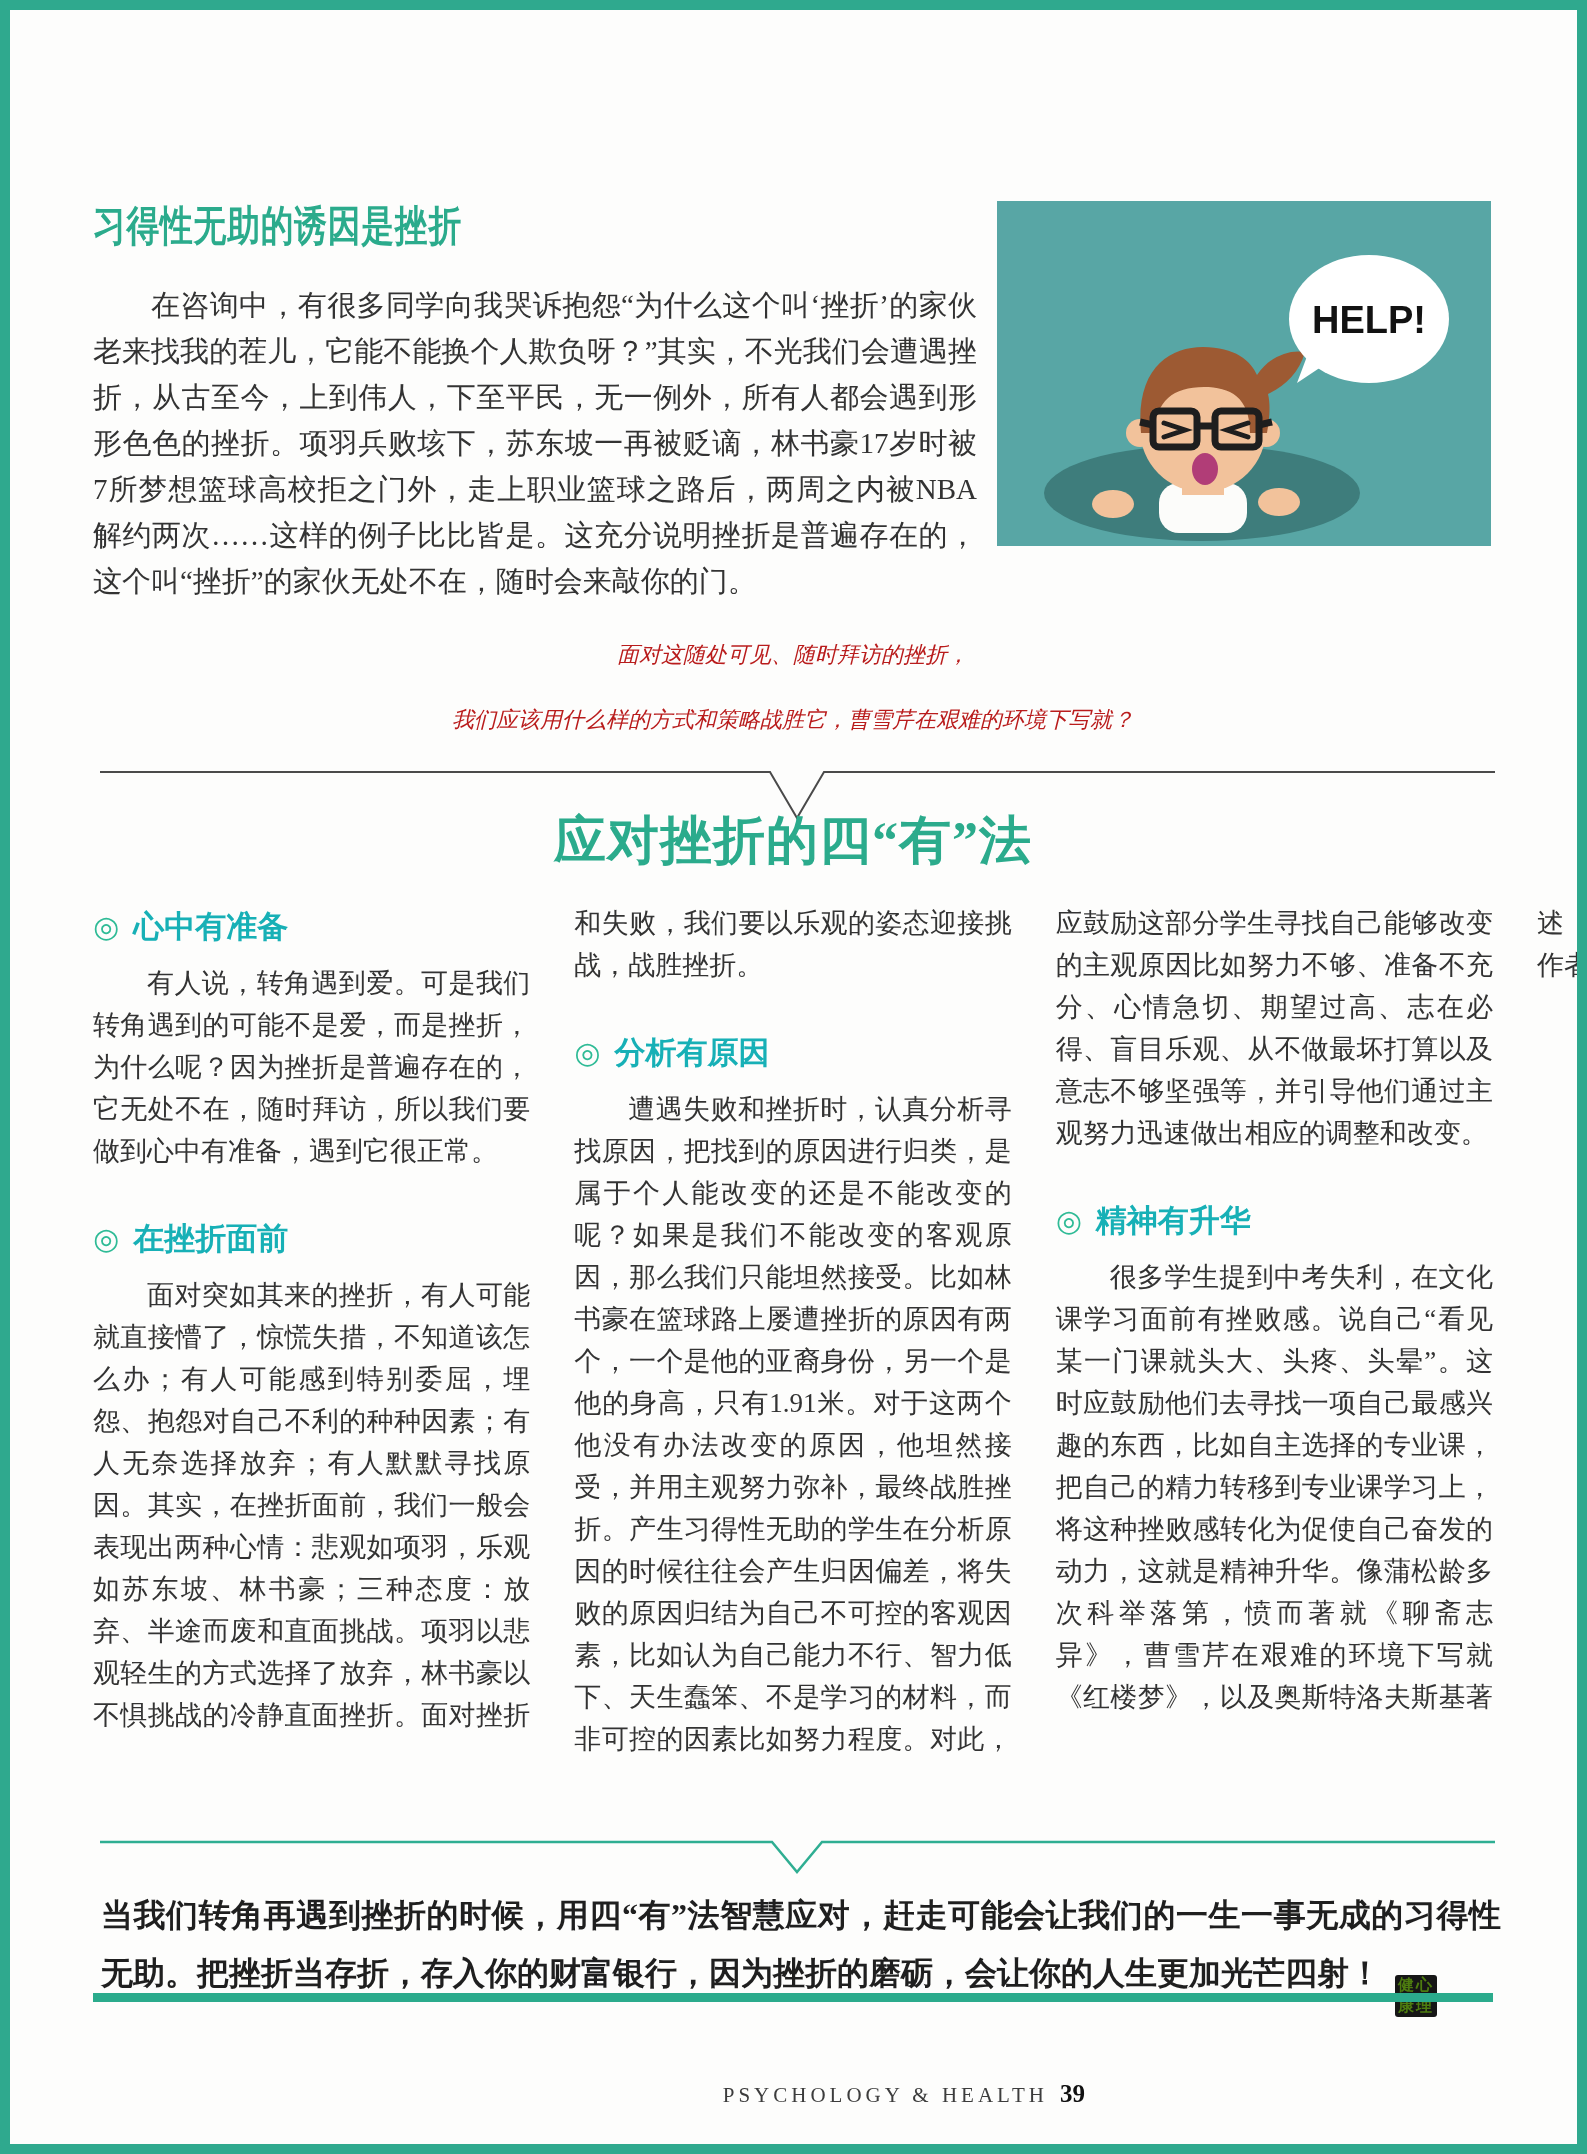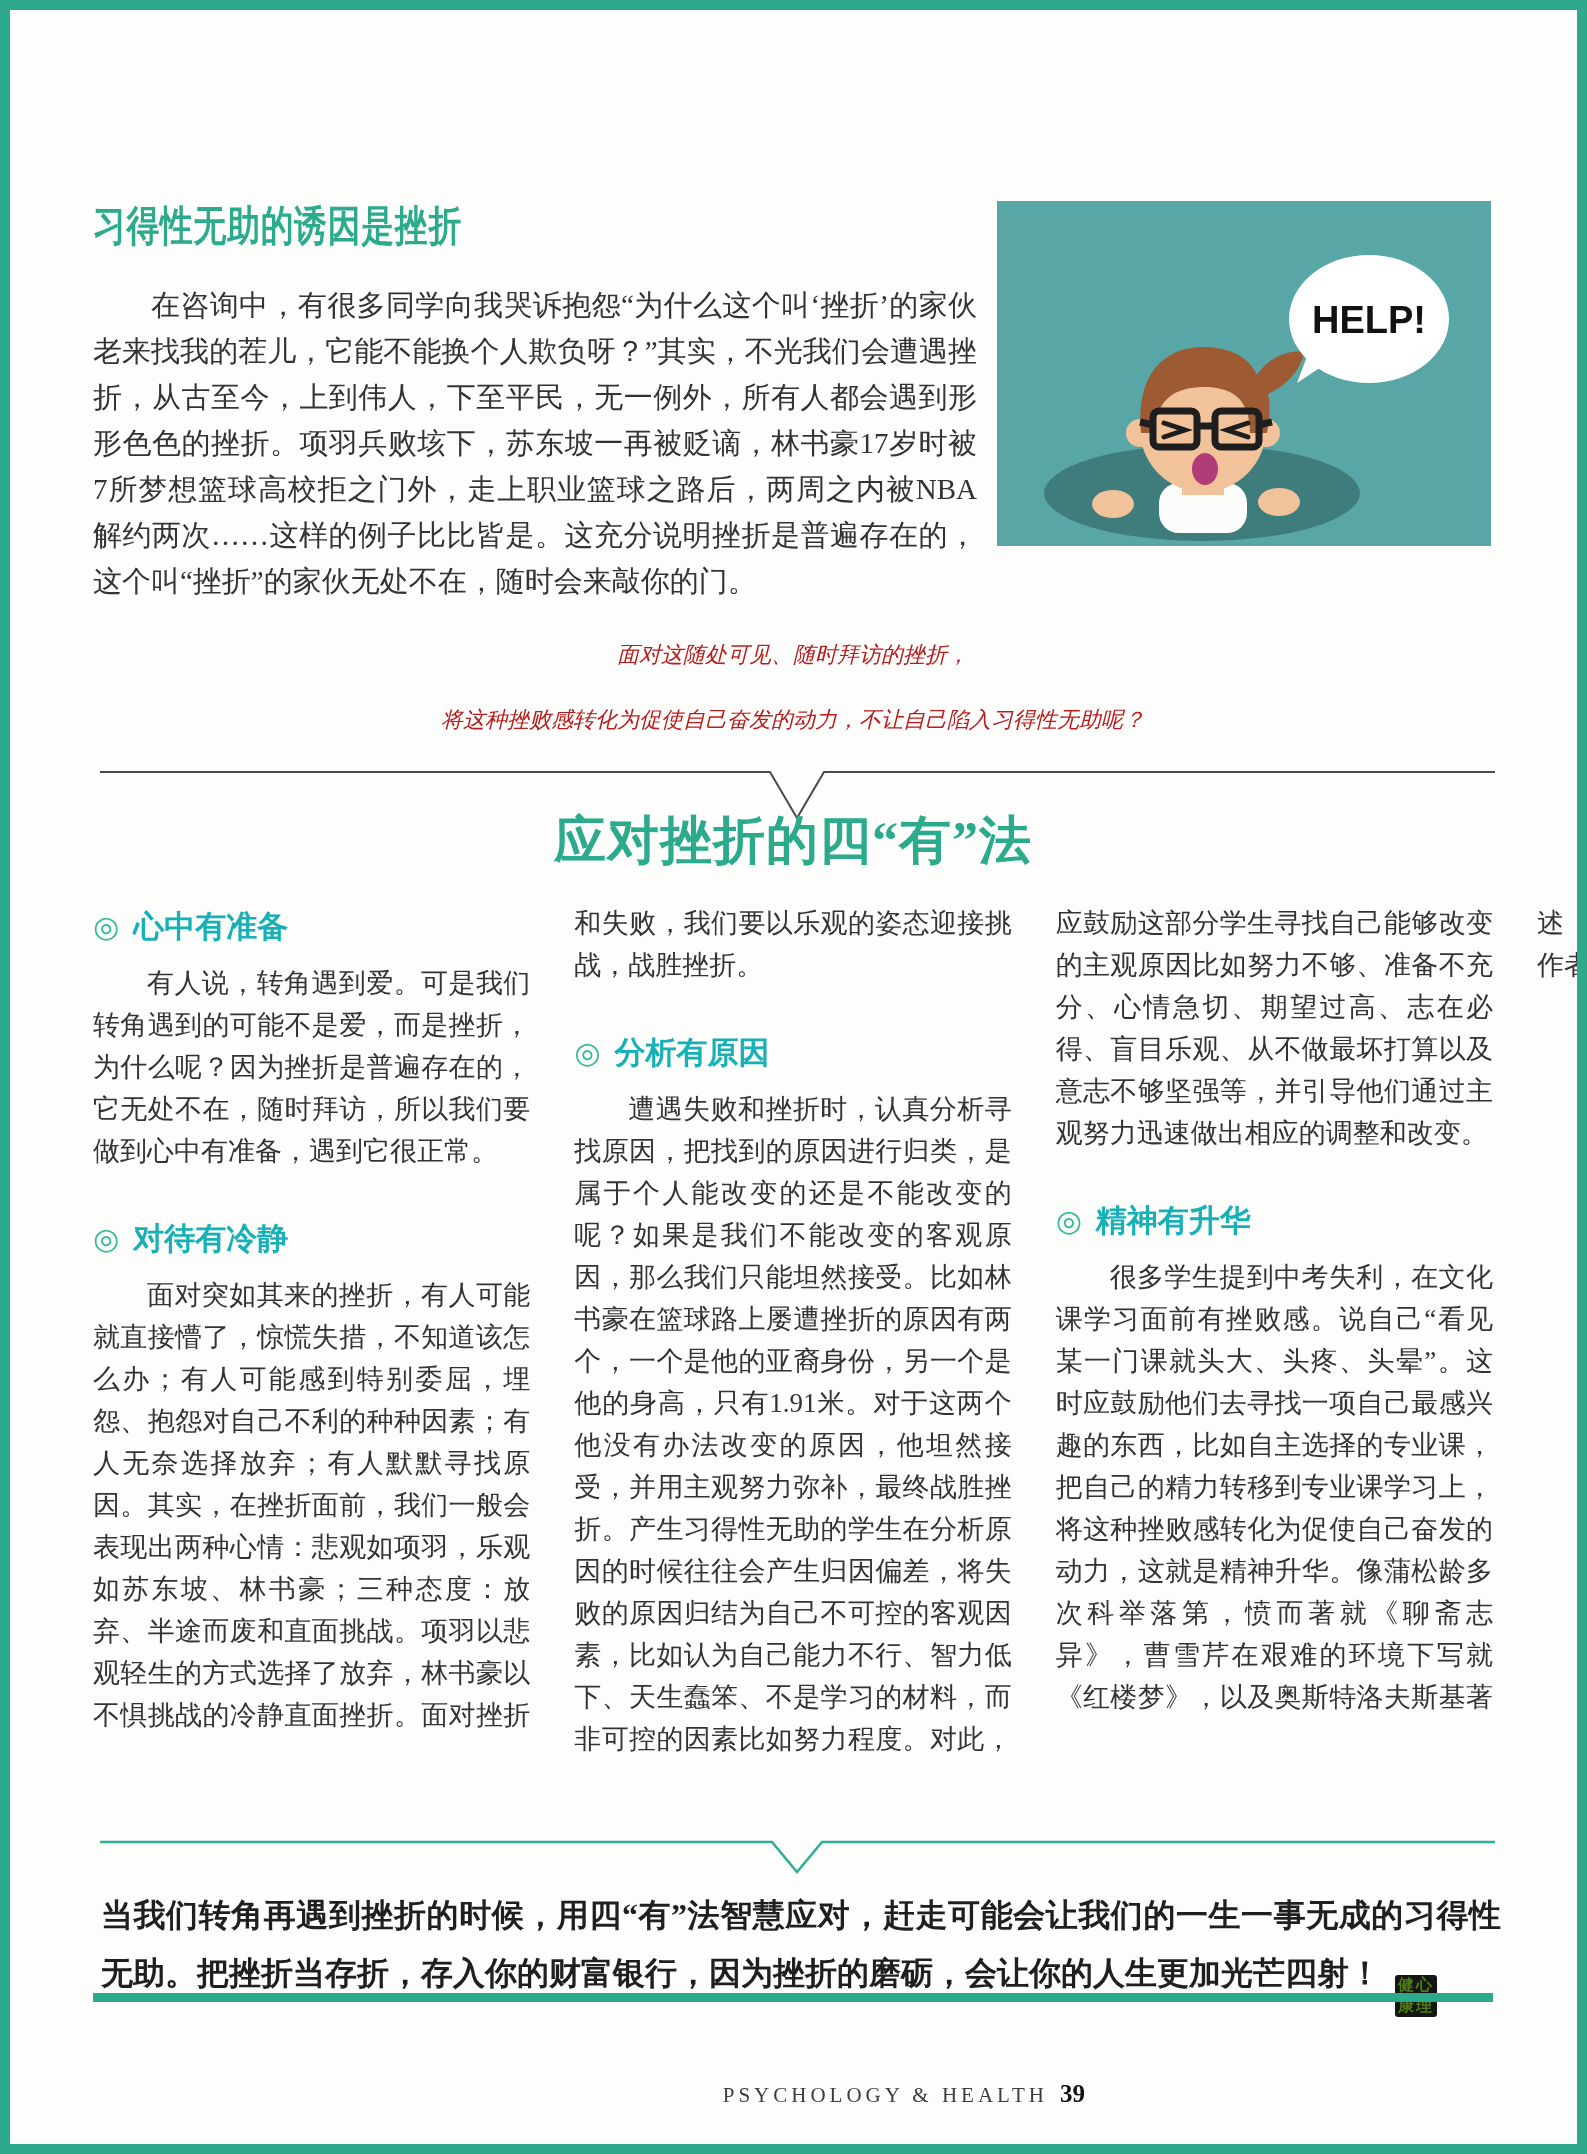--- a/index.html
+++ b/index.html
@@ -101,41 +101,41 @@
       <g>
         <path d="M300 182 L348 150 L324 118 Z" fill="#ffffff"></path>
         <ellipse cx="372" cy="118" rx="80" ry="64" fill="#ffffff"></ellipse>
         <text x="372" y="132" text-anchor="middle" font-family="Liberation Sans, DejaVu Sans, sans-serif" font-size="38" font-weight="bold" fill="#121212">HELP!</text>
       </g>
     </svg>
   </div>
 
   <div class="question">
     <div>面对这随处可见、随时拜访的挫折，</div>
-    <div>将这种挫败感转化为促使自己奋发的动力，不让自己陷入习得性无助呢？</div>
+    <div>我们应该用什么样的方式和策略战胜它，曹雪芹在艰难的环境下写就？</div>
   </div>
 
   <svg class="divider-top" width="1395" height="56" viewBox="0 0 1395 56">
     <path d="M0 2 H670 L697 48 L724 2 H1395" fill="none" stroke="#4a4a4a" stroke-width="2"></path>
   </svg>
 
   <h2 class="section-title">应对挫折的四“有”法</h2>
 
   <div class="columns">
     <section class="method">
       <h3>
         <span class="bullseye">◎</span>
         <span>心中有准备</span>
       </h3>
       <p>有人说，转角遇到爱。可是我们转角遇到的可能不是爱，而是挫折，为什么呢？因为挫折是普遍存在的，它无处不在，随时拜访，所以我们要做到心中有准备，遇到它很正常。</p>
     </section>
     <section class="method">
       <h3>
         <span class="bullseye">◎</span>
-        <span>对待有冷静</span>
+        <span>在挫折面前</span>
       </h3>
       <p>面对突如其来的挫折，有人可能就直接懵了，惊慌失措，不知道该怎么办；有人可能感到特别委屈，埋怨、抱怨对自己不利的种种因素；有人无奈选择放弃；有人默默寻找原因。其实，在挫折面前，我们一般会表现出两种心情：悲观如项羽，乐观如苏东坡、林书豪；三种态度：放弃、半途而废和直面挑战。项羽以悲观轻生的方式选择了放弃，林书豪以不惧挑战的冷静直面挫折。面对挫折和失败，我们要以乐观的姿态迎接挑战，战胜挫折。</p>
     </section>
     <section class="method">
       <h3>
         <span class="bullseye">◎</span>
         <span>分析有原因</span>
       </h3>
       <p>遭遇失败和挫折时，认真分析寻找原因，把找到的原因进行归类，是属于个人能改变的还是不能改变的呢？如果是我们不能改变的客观原因，那么我们只能坦然接受。比如林书豪在篮球路上屡遭挫折的原因有两个，一个是他的亚裔身份，另一个是他的身高，只有1.91米。对于这两个他没有办法改变的原因，他坦然接受，并用主观努力弥补，最终战胜挫折。产生习得性无助的学生在分析原因的时候往往会产生归因偏差，将失败的原因归结为自己不可控的客观因素，比如认为自己能力不行、智力低下、天生蠢笨、不是学习的材料，而非可控的因素比如努力程度。对此，应鼓励这部分学生寻找自己能够改变的主观原因比如努力不够、准备不充分、心情急切、期望过高、志在必得、盲目乐观、从不做最坏打算以及意志不够坚强等，并引导他们通过主观努力迅速做出相应的调整和改变。</p>
     </section>

